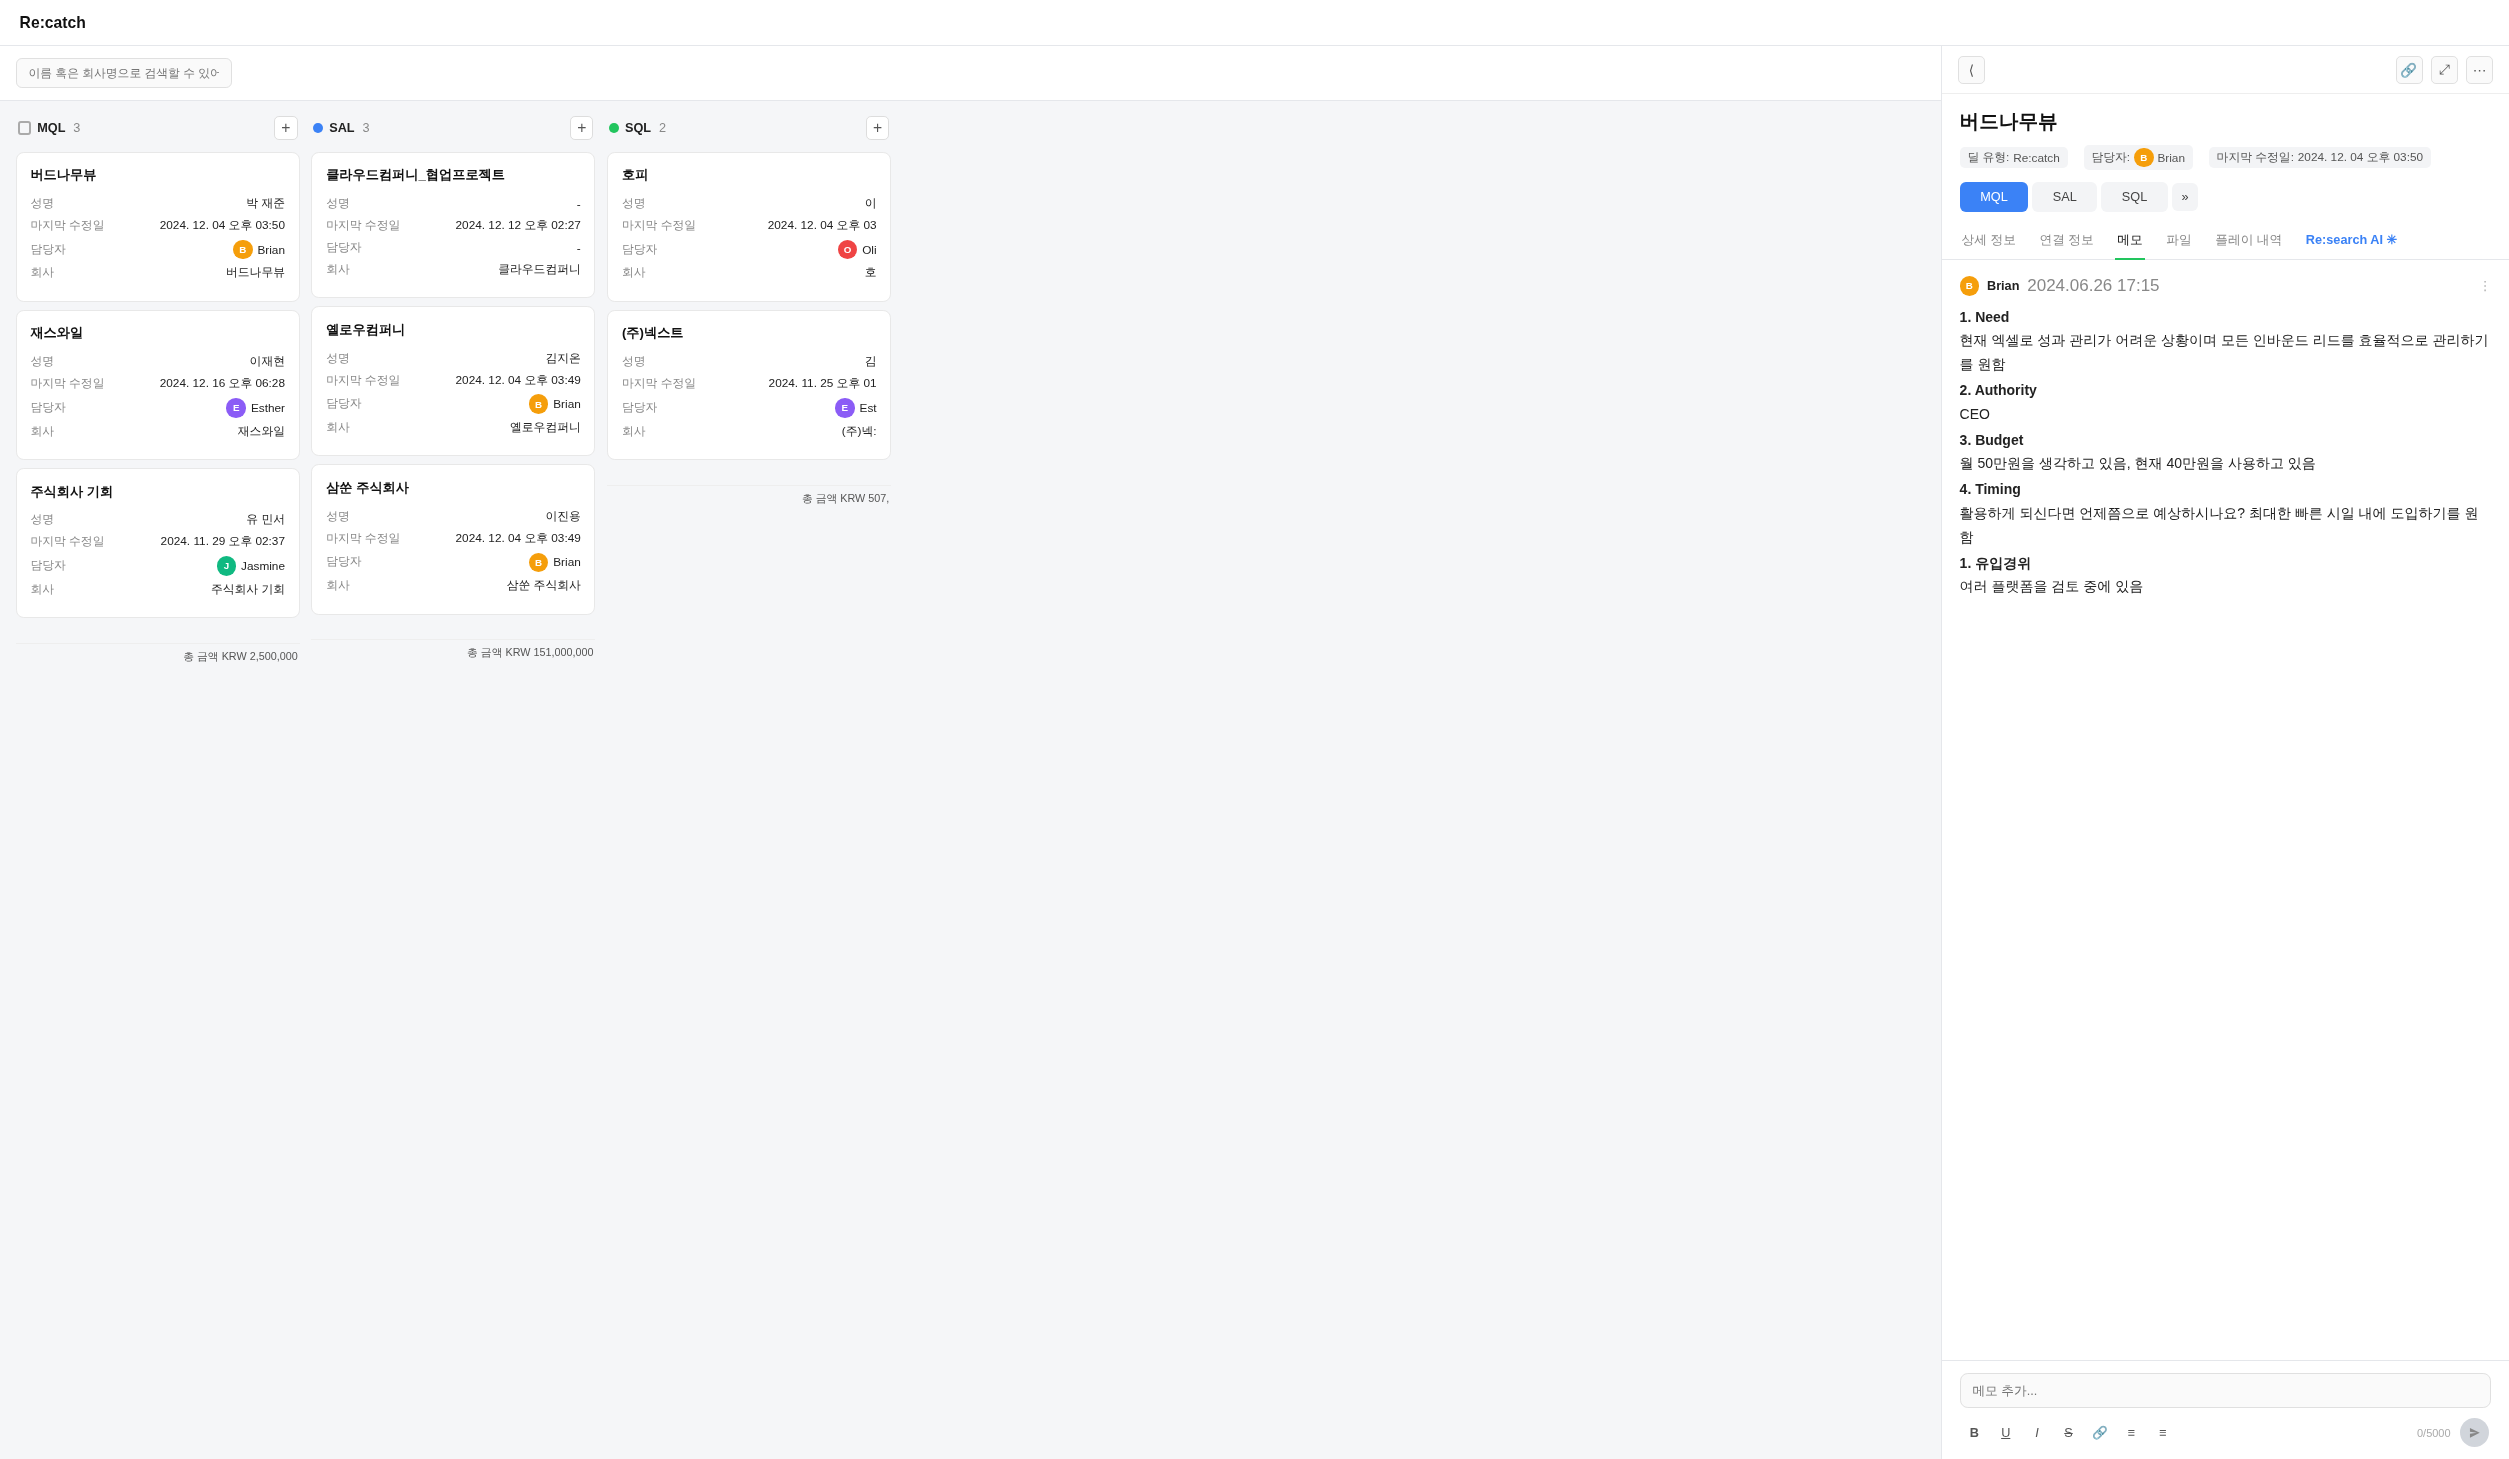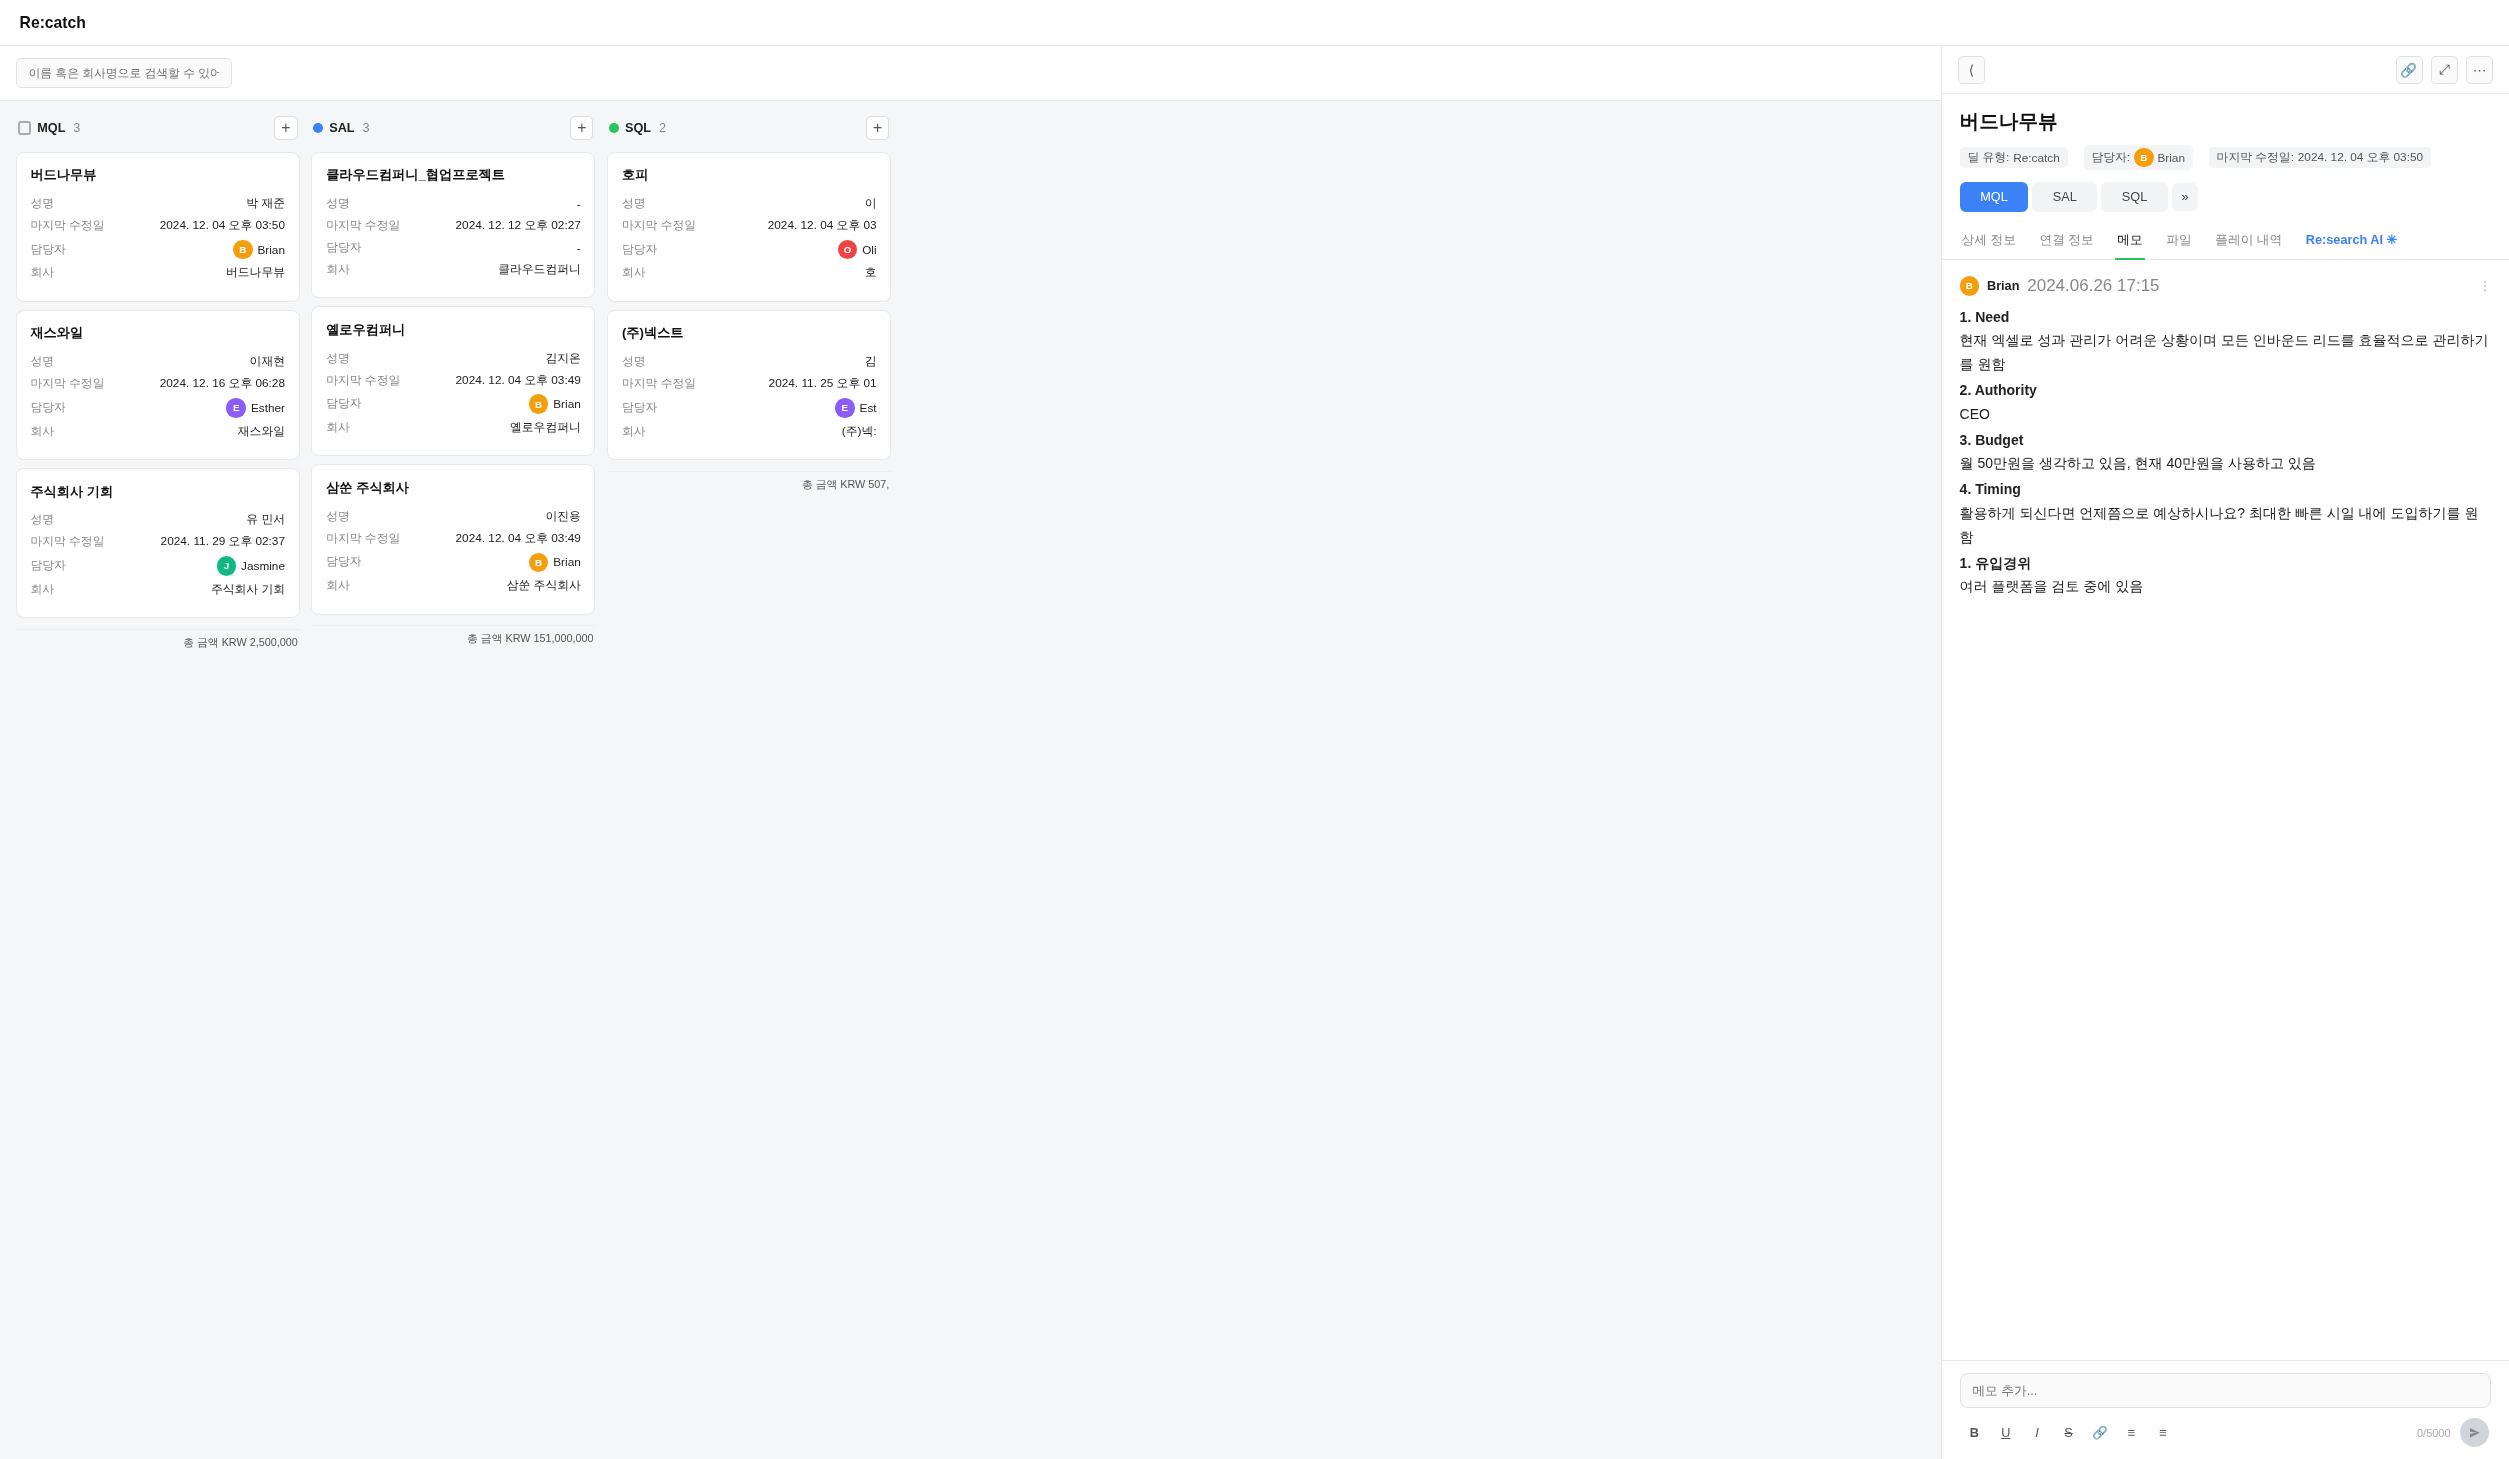--- a/index.html
+++ b/index.html
@@ -147,21 +147,21 @@
     .av-esther { background: #8b5cf6; }
     .av-jasmine { background: #10b981; }
     .av-oli { background: #ef4444; }
     .av-est { background: #8b5cf6; }
     .column-footer {
       text-align: right;
       font-size: 10.8px;
       color: #555;
       padding: 5.9px 2px;
       border-top: 1px solid #eee;
-      margin-top: 3px;
+      margin-top: 17px;
     }
     
     .detail-panel {
       width: 568px;
       min-width: 568px;
       background: #fff;
       border-left: 1px solid #e5e7eb;
       display: flex;
       flex-direction: column;
       overflow: hidden;

